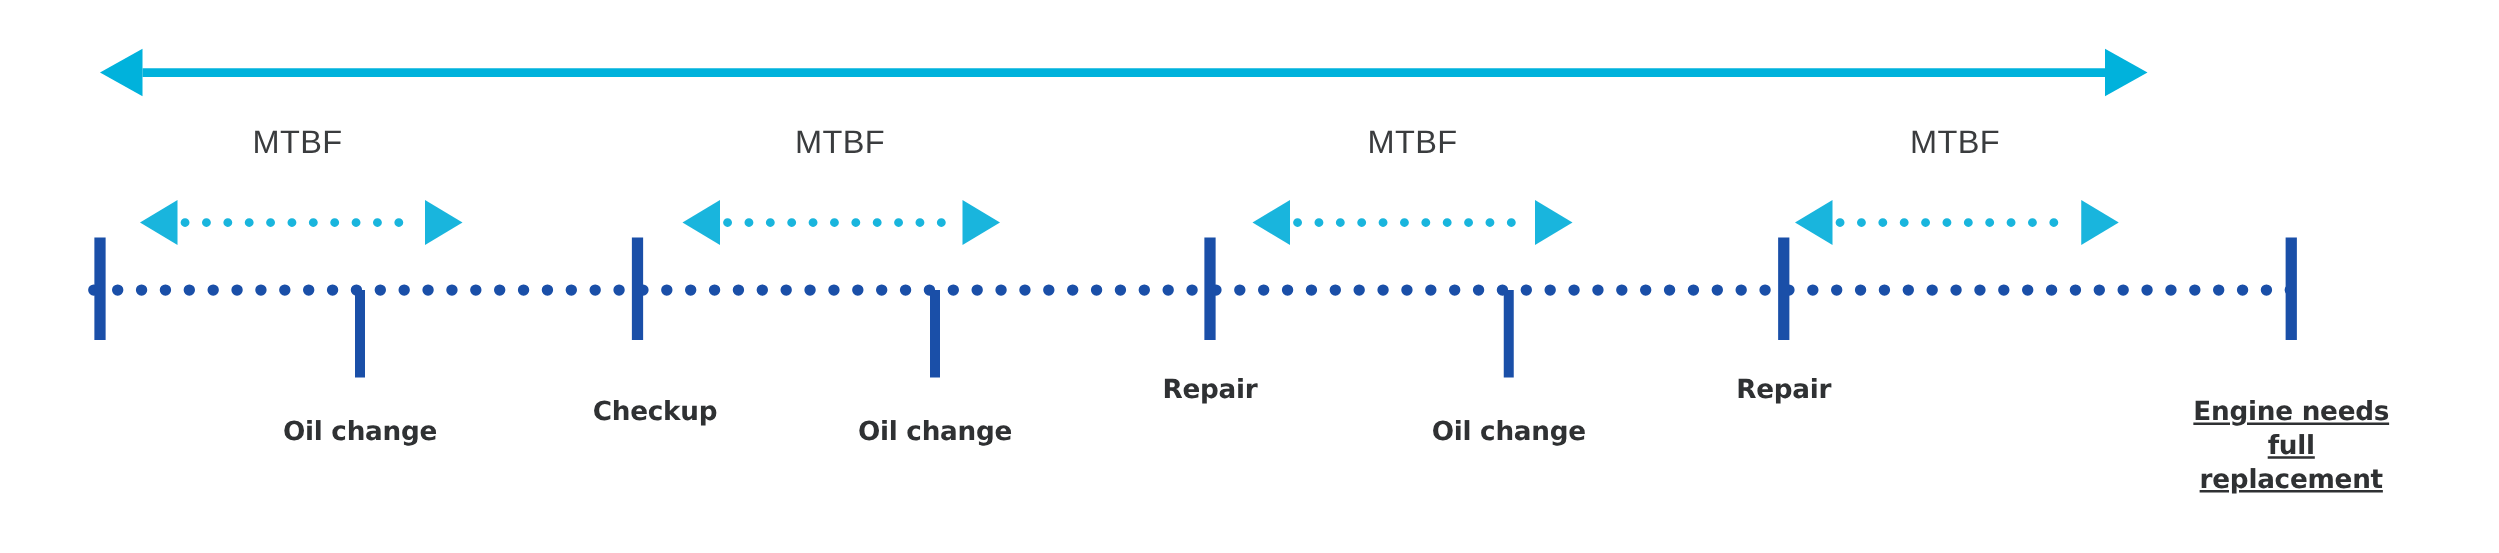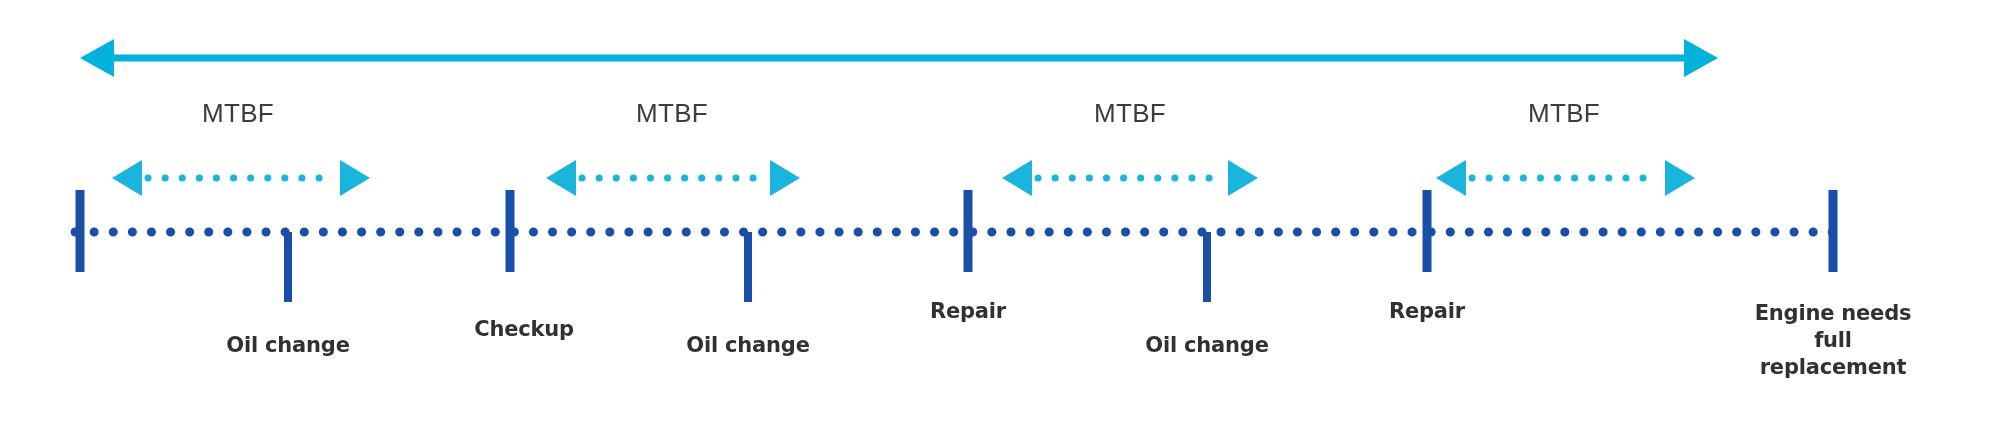--- a/index.html
+++ b/index.html
@@ -99,17 +99,17 @@
       <div class="mtbf-label" style="left: 1564px;">MTBF</div>
     </div>
 
   <div id="event-labels">
       <div class="event-label" style="left: 288px; top: 332px;">Oil change</div>
       <div class="event-label" style="left: 524px; top: 298px; margin-top: 18px;">Checkup</div>
       <div class="event-label" style="left: 748px; top: 332px;">Oil change</div>
       <div class="event-label" style="left: 968px; top: 298px;">Repair</div>
       <div class="event-label" style="left: 1207px; top: 332px;">Oil change</div>
       <div class="event-label" style="left: 1427px; top: 298px;">Repair</div>
-      <div class="event-label" style="left: 1833px; top: 300px;">Engine needs
+      <div class="event-label" style="left: 1833px; top: 316px; text-decoration: underline;">Engine needs
 full replacement</div>
     </div>
 
 </div>
 
 </body></html>

